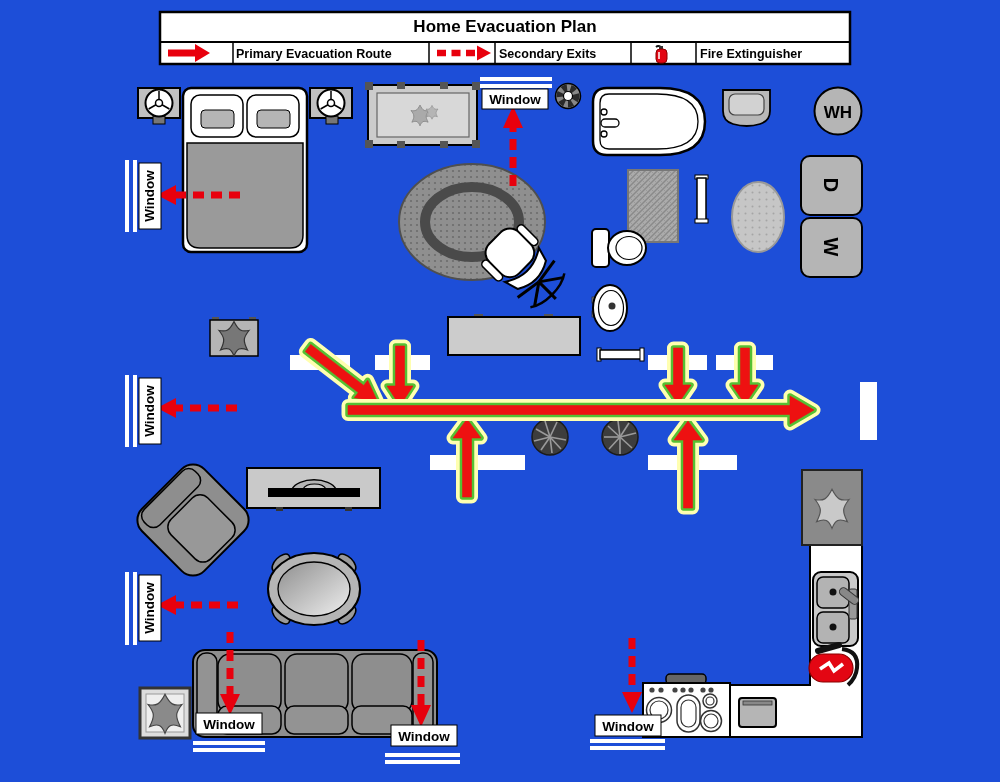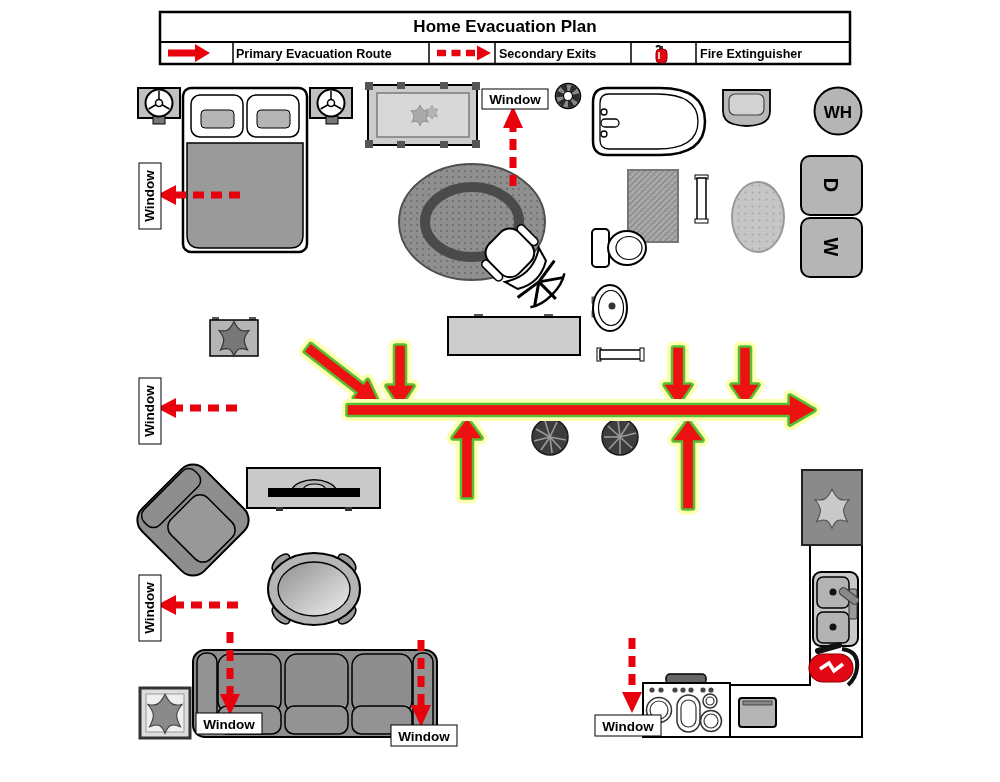--- a/index.html
+++ b/index.html
@@ -1,16 +1,16 @@
 <!DOCTYPE html>
 <html><head>
 <meta charset="utf-8">
 <style>
   html,body{margin:0;padding:0;background:#000;}
-  #stage{position:relative;width:1000px;height:782px;background:#ffffff;overflow:hidden;
+  #stage{position:relative;width:1000px;height:782px;background:#1d4ed8;overflow:hidden;
          font-family:"Liberation Sans", sans-serif;}
   svg text{font-family:"Liberation Sans", sans-serif;}
   .halo{fill:#ffffb0;stroke:#ffffb0;stroke-width:13;stroke-linejoin:round;}
   .greenring{fill:#55c033;stroke:#55c033;stroke-width:5.5;stroke-linejoin:round;}
   .core{fill:#ee1111;stroke:#ee1111;stroke-width:0.6;stroke-linejoin:round;}
   .dashline{stroke:#e8000d;stroke-width:7;stroke-dasharray:11 7;fill:none;}
   .dashhead{fill:#e8000d;}
   .doorgap{fill:#ffffff;}
   .winbar{fill:#ffffff;}
   .wbox{fill:#ffffff;stroke:#000000;stroke-width:1;}

